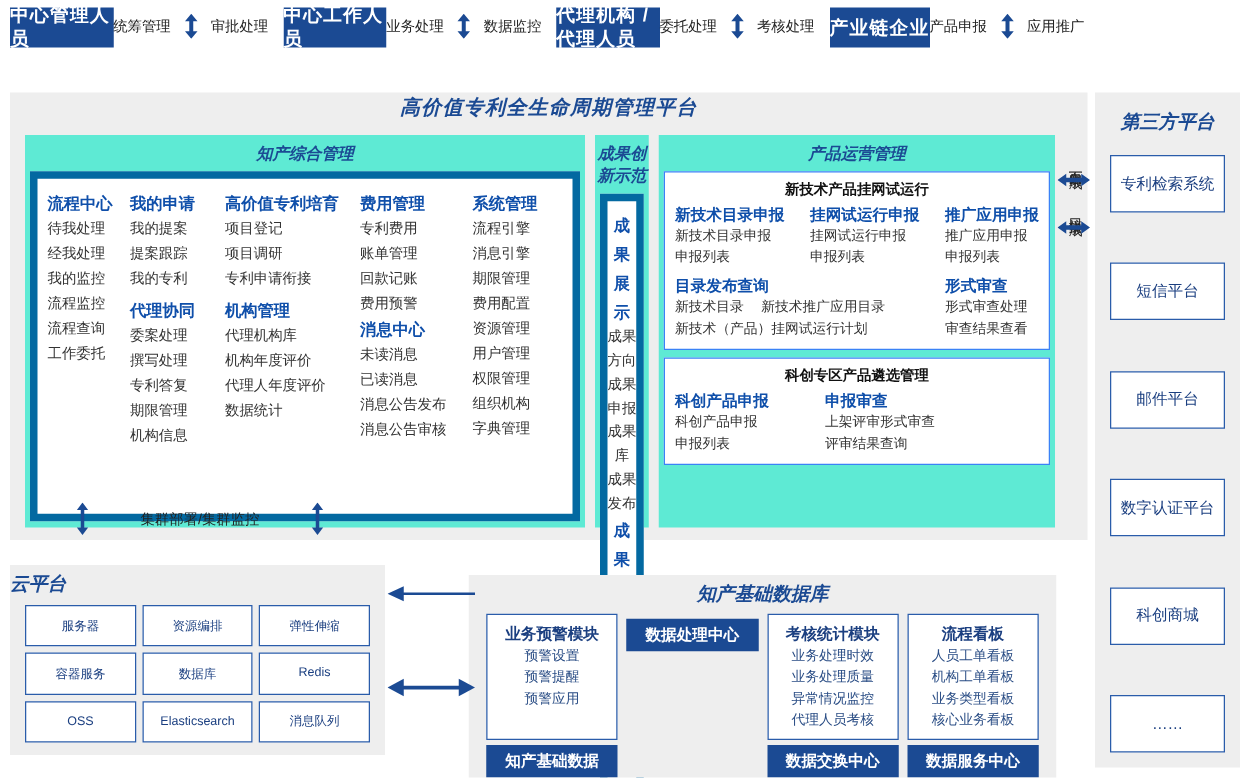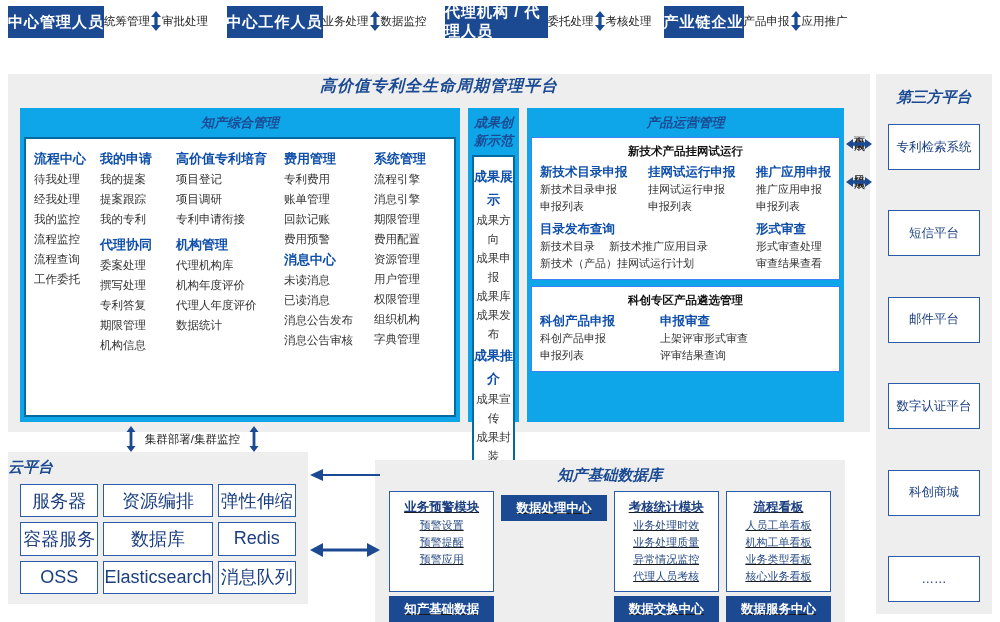--- a/index.html
+++ b/index.html
@@ -14,37 +14,37 @@
   .root { position:relative; width:1000px; height:622px; }
 
   
   .roles { position:absolute; left:8px; top:6px; width:862px; height:62px;
            display:flex; gap:12px; }
   .role-col { flex:1; display:flex; }
   .role-bar { height:32px; background:#1b4a93; color:#fff;
               font-weight:bold; font-size:15px; letter-spacing:1px;
               display:flex; align-items:center; justify-content:center; }
   .role-sub { height:30px; display:flex; align-items:center;
-              justify-content:center; font-size:11.5px; color:#222; }
+              justify-content:center; gap:10px; font-size:11.5px; color:#222; }
   .role-sub .lbl { white-space:nowrap; }
   .vdbl { width:12px; height:20px; flex:0 0 12px; }
 
   
   .platform { position:absolute; left:8px; top:74px; width:862px; height:358px;
               background:#eeeeee; }
   .platform-title { text-align:center; font-size:16px; font-weight:bold;
                     font-style:italic; color:#1b4a93; padding-top:2px;
                     letter-spacing:1px; }
   .panels { position:absolute; left:12px; top:34px; right:26px; bottom:10px;
             display:flex; gap:8px; }
 
-  .panel { background:#0ea5e9; display:flex; flex-direction:column; }
+  .panel { background:#5eead4; display:flex; flex-direction:column; }
   .panel-title { text-align:center; font-size:13px; font-weight:bold;
                  font-style:italic; color:#1b4a93; padding:6px 0 5px; }
-  .panel-body { flex:1; background:#fff; border:2px solid #0369a1;
+  .panel-body { flex:1; background:#fff; border:6px solid #0369a1;
                 margin:0 4px 5px 4px; }
 
   .p-zc { width:455px; }
   .p-cg { width:78px; }
   .p-cp { flex:1; }
 
   
   .zc-cols { display:flex; padding:9px 6px 4px 8px; gap:2px; }
   .zc-col { display:flex; flex-direction:column; }
   .c1{width:64px;} .c2{width:74px;} .c3{width:106px;} .c4{width:88px;} .c5{width:74px;}
@@ -91,43 +91,43 @@
            background:#eeeeee; }
   .third-title { text-align:center; font-size:15px; font-weight:bold;
                  font-style:italic; color:#1b4a93; padding:14px 0 0; }
   .third-list { position:absolute; left:12px; top:50px; right:12px; bottom:12px;
                 display:flex; flex-direction:column; justify-content:space-between; }
   .third-item { height:46px; border:1.5px solid #2a5caa; background:#fff;
                 display:flex; align-items:center; justify-content:center;
                 font-size:12.5px; color:#1b3f80; }
 
   
-  .cluster { position:absolute; left:60px; top:424px; width:200px; height:30px;
-             display:flex; align-items:center; justify-content:flex-end; gap:8px; }
+  .cluster { position:absolute; left:60px; top:400px; width:200px; height:30px;
+             display:flex; align-items:center; justify-content:space-between; gap:8px; }
   .cluster .lbl { font-size:11.5px; color:#222; white-space:nowrap; }
 
   
   .cloud { position:absolute; left:8px; top:452px; width:300px; height:152px;
            background:#eeeeee; }
   .cloud-title { font-size:15px; font-weight:bold;
                  font-style:italic; color:#1b4a93; padding:6px 0 4px; }
   .cloud-grid { position:absolute; left:12px; top:32px; right:12px; bottom:10px;
                 display:grid; grid-template-columns:repeat(3,1fr);
                 grid-template-rows:repeat(3,1fr); gap:5px; }
   .cloud-cell { border:1px solid #2a5caa; background:#fff;
                 display:flex; align-items:center; justify-content:center;
-                font-size:18px; color:#1b3f80; }
+                font-size:10px; color:#1b3f80; }
 
   
   .db { position:absolute; left:375px; top:460px; width:470px; height:170px;
         background:#eeeeee; }
   .db-title { text-align:center; font-size:15px; font-weight:bold;
               font-style:italic; color:#1b4a93; padding:6px 0 5px; }
   .db-cols { position:absolute; left:14px; top:31px; right:14px; bottom:8px;
-             display:flex; gap:7px;text-decoration:underline; }
+             display:flex; gap:7px; }
   .db-col { flex:1; display:flex; flex-direction:column; }
   .db-card { flex:1; border:1px solid #2a5caa; background:#fff;
              text-align:center; padding:5px 2px 4px; }
   .db-h { font-size:12.5px; font-weight:bold; color:#1b3f80; line-height:20px; }
   .db-i { font-size:11px; color:#2a4d85; line-height:17px; }
   .db-foot { height:26px; margin-top:4px; background:#1b4a93; color:#fff;
              font-size:12.5px; font-weight:bold;
              display:flex; align-items:center; justify-content:center; }
 
   

